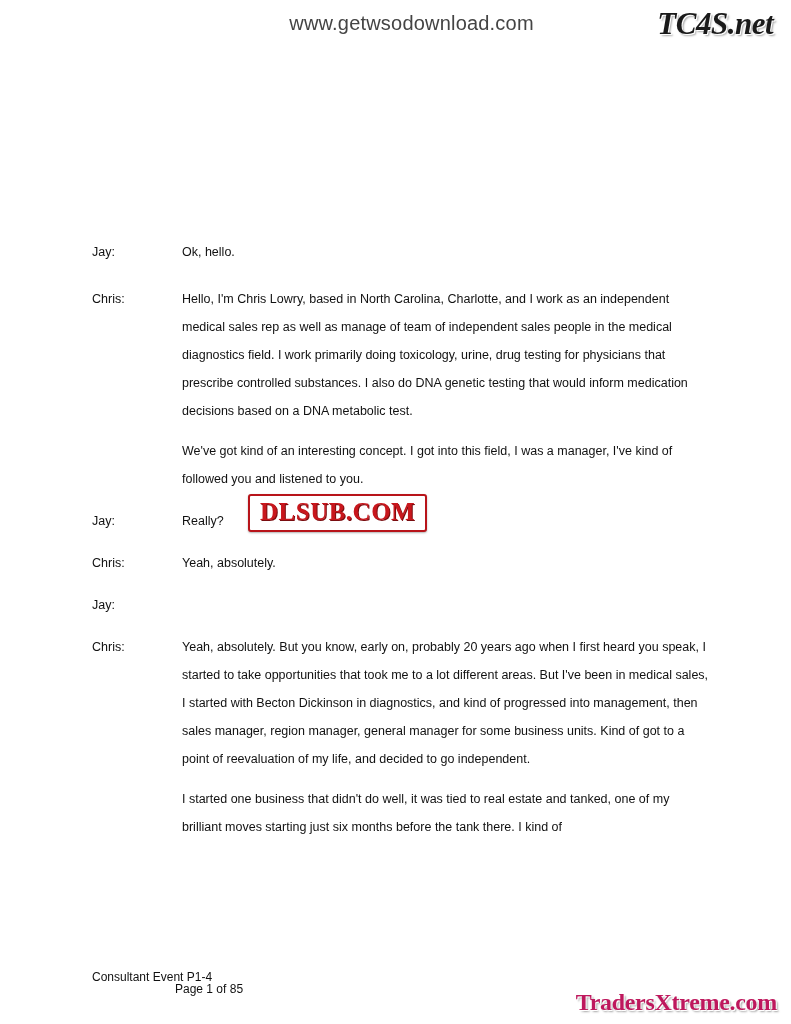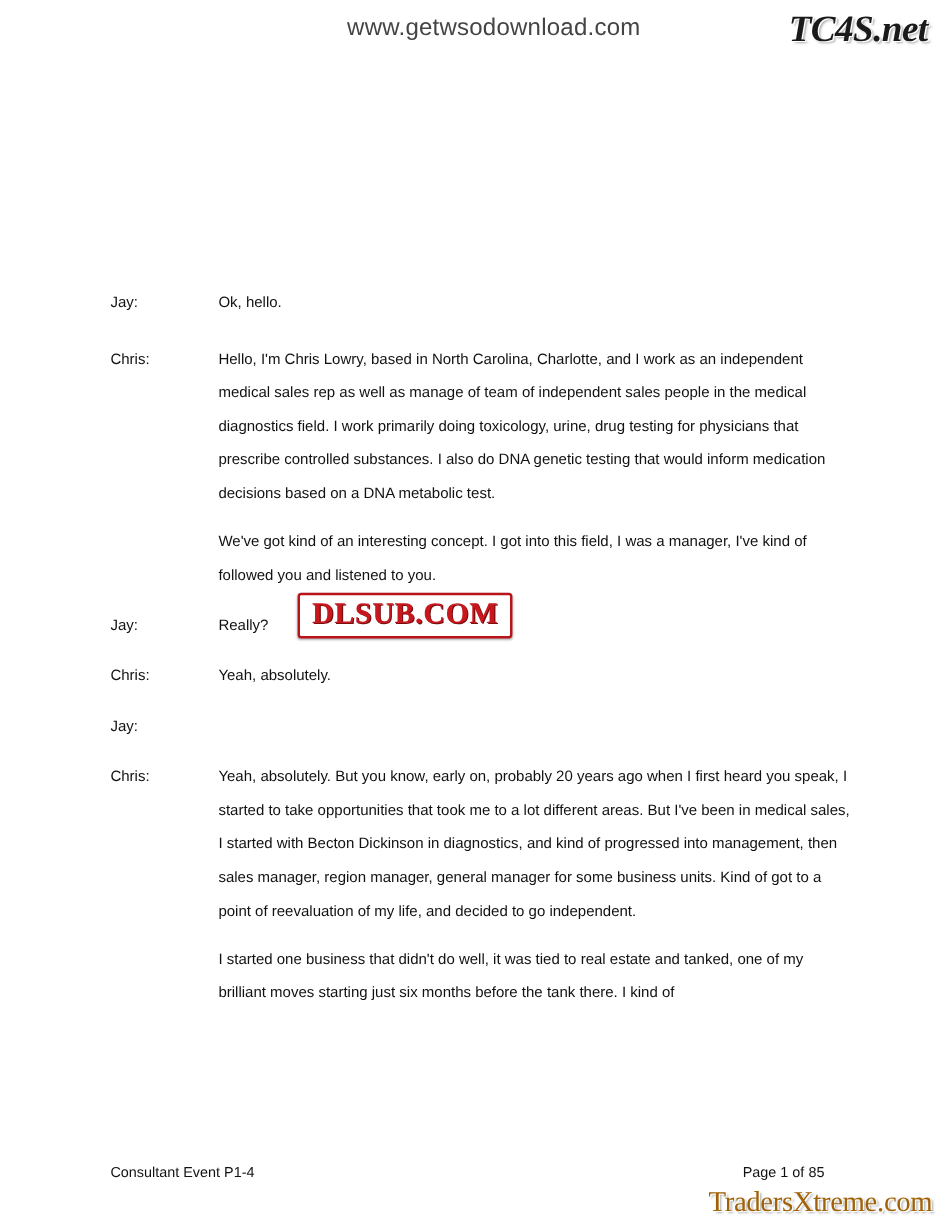--- a/index.html
+++ b/index.html
@@ -85,23 +85,23 @@
   .footer-left {
     position: absolute;
     left: 92px;
     bottom: 40px;
     font-size: 12px;
     color: #111111;
   }
   .footer-page {
     position: absolute;
     left: 0;
-    bottom: 40px;
+    bottom: 28px;
     width: 687px;
-    text-align: right;
+    text-align: left;
     font-size: 12px;
     color: #111111;
     padding-left: 175px;
     box-sizing: border-box;
   }
   .wm-dlsub {
     position: absolute;
     top: 494px;
     left: 248px;
     padding: 2px 10px 4px 10px;
@@ -115,22 +115,22 @@
     text-shadow: 1px 1px 0 #7a0d10;
     letter-spacing: 0.5px;
     box-shadow: 0 1px 2px rgba(0,0,0,0.3);
   }
   .wm-traders {
     position: absolute;
     bottom: 8px;
     right: 14px;
     font-family: "Liberation Serif", serif;
     font-size: 24px;
-    font-weight: normal;
-    color: #a16207;
+    font-weight: bold;
+    color: #be185d;
     text-shadow:
       1px 1px 0 #ffffff,
       2px 2px 2px rgba(0,0,0,0.35);
     letter-spacing: -0.3px;
   }
 </style>
 </head>
 <body>
 
 <div class="page">

